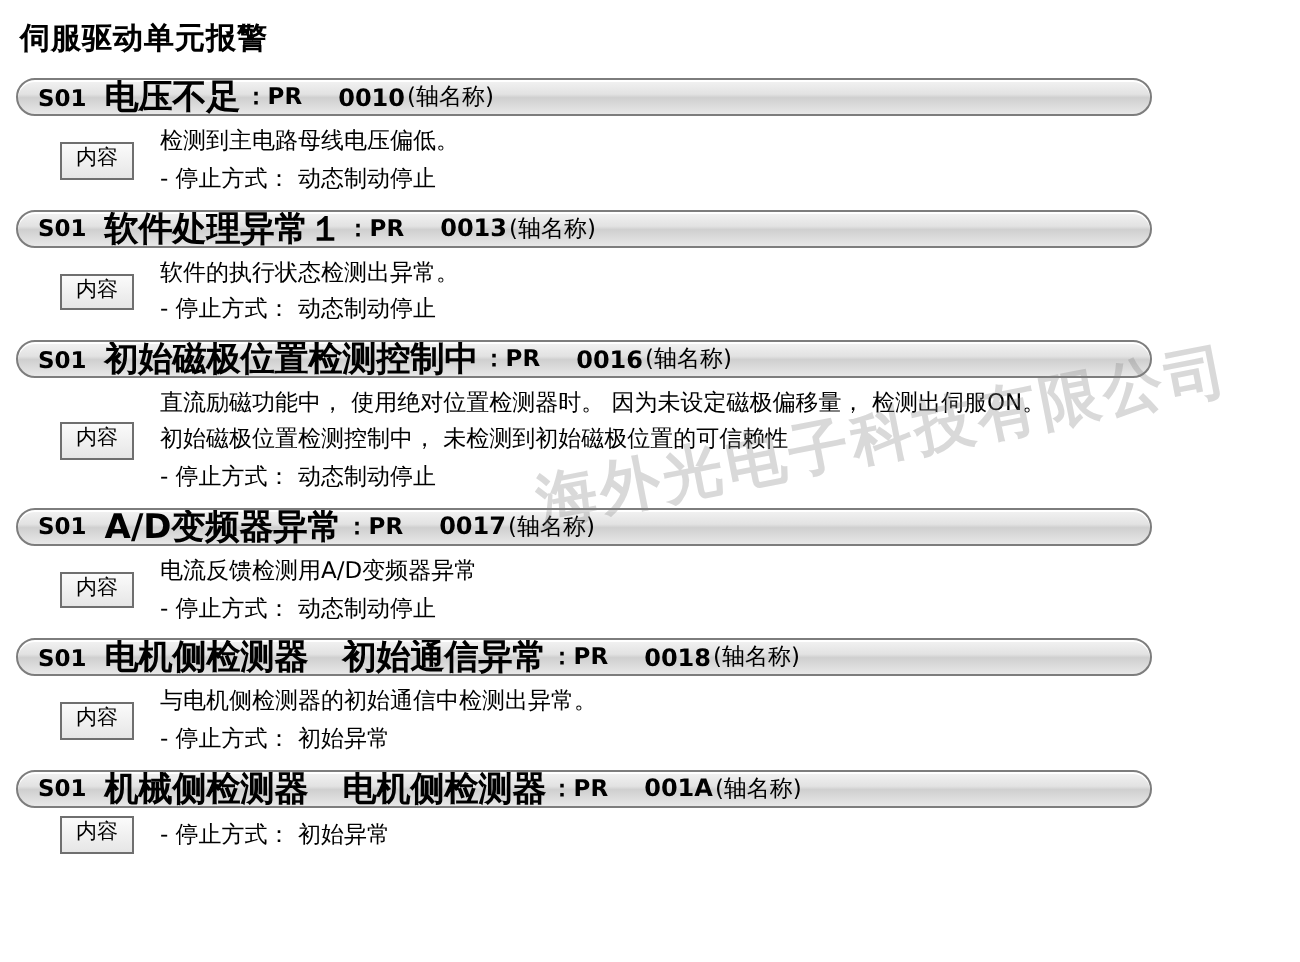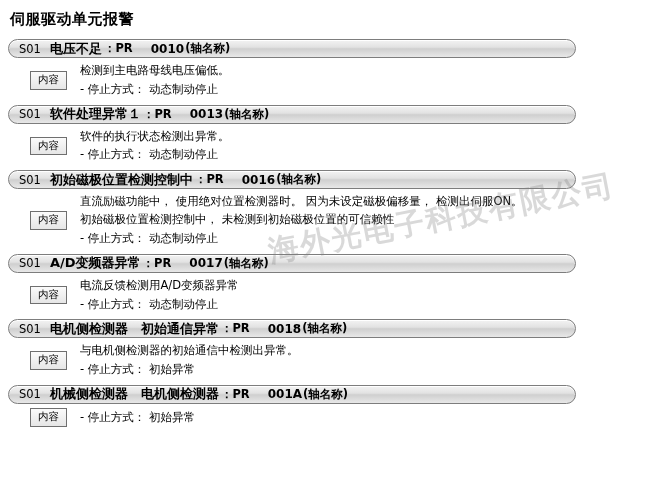--- a/index.html
+++ b/index.html
@@ -39,48 +39,48 @@
     border: 1px solid #7d7d7d;
     box-shadow: 0 1px 0 #ffffff inset;
     display: flex;
     align-items: center;
     padding: 0 10px;
     box-sizing: border-box;
     overflow: hidden;
   }
   .alarm-header .code {
     font-size: 11.5px;
-    font-weight: normal;
+    font-weight: bold;
     color: #000;
     margin-right: 9px;
     white-space: nowrap;
   }
   .alarm-header .alarm-name {
-    font-size: 13px;
+    font-size: 17px;
     font-weight: bold;
     color: #000;
     white-space: nowrap;
   }
   .alarm-header .pr-label {
     font-size: 11.5px;
     font-weight: bold;
     color: #000;
     white-space: nowrap;
     margin-left: 2px;
   }
   .alarm-header .pr-value {
     font-size: 12px;
     font-weight: bold;
     color: #000;
     white-space: nowrap;
     margin-left: 18px;
   }
   .alarm-header .axis {
     font-size: 11.5px;
-    font-weight: bold;
+    font-weight: normal;
     color: #000;
     white-space: nowrap;
     margin-left: 1px;
   }
   .alarm-body {
     display: flex;
     align-items: center;
     margin: 3px 0 0 22px;
   }
   .content-label {

